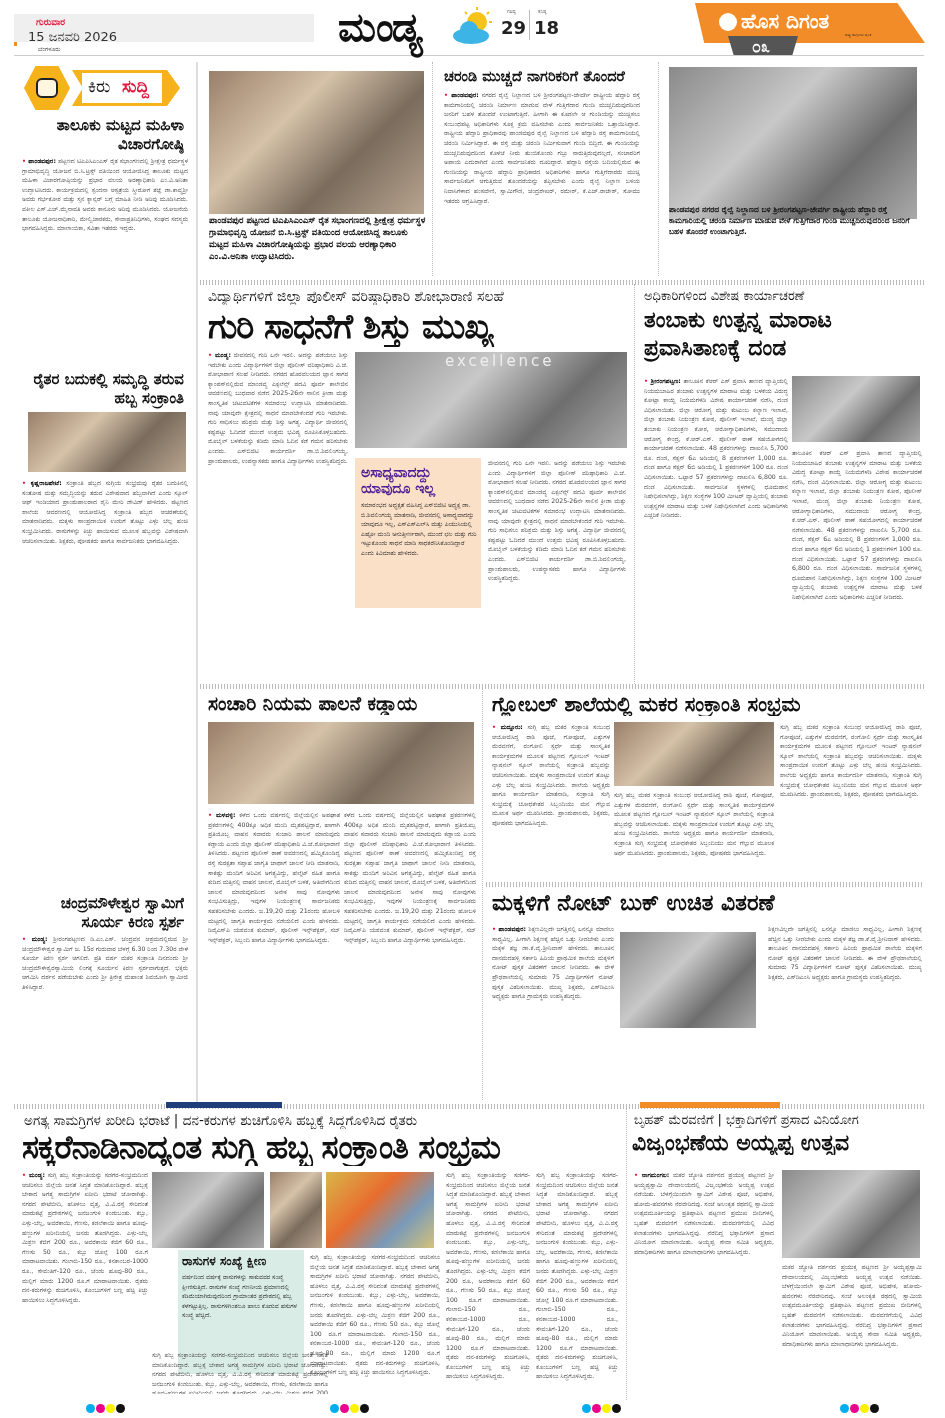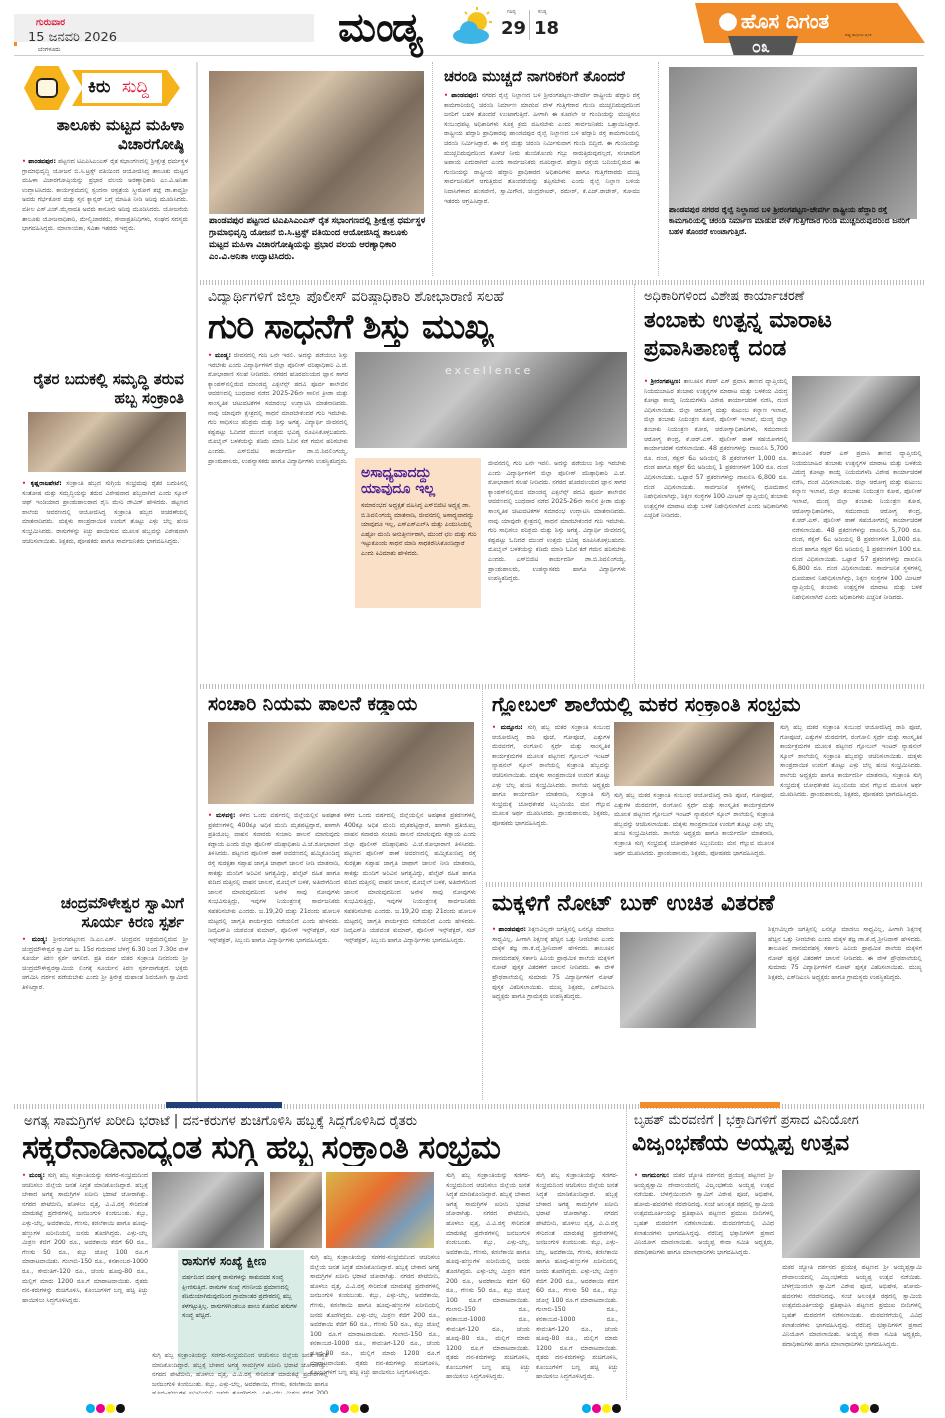--- a/index.html
+++ b/index.html
@@ -61,22 +61,22 @@
   </div>
 </div>
 
 <div class="abs" style="left:14px;top:62px;width:178px;height:1040px">
   <div class="abs" style="left:10px;top:4px;width:160px;height:44px">
     <div class="abs" style="left:0;top:0;width:46px;height:44px;background:#f6b21b;clip-path:polygon(25% 0,75% 0,100% 50%,75% 100%,25% 100%,0 50%)">
       <div style="position:absolute;left:12px;top:12px;width:22px;height:20px;border:2px solid #222;border-radius:6px;background:#fff6e0"></div>
     </div>
     <div class="abs" style="left:48px;top:4px;width:108px;height:36px;background:#f6b21b;clip-path:polygon(0 0,88% 0,100% 50%,88% 100%,0 100%,10% 50%)"></div>
     <div class="abs" style="left:58px;top:7px;width:80px;height:30px;background:#fff"></div>
-    <div class="abs" style="left:64px;top:10px;font-size:17px;font-weight:bold;color:#111">ಕಿರು</div>
-    <div class="abs" style="left:98px;top:10px;font-size:17px;font-weight:normal;color:#e0183c">ಸುದ್ದಿ</div>
+    <div class="abs" style="left:64px;top:10px;font-size:17px;font-weight:normal;color:#111">ಕಿರು</div>
+    <div class="abs" style="left:98px;top:10px;font-size:17px;font-weight:bold;color:#e0183c">ಸುದ್ದಿ</div>
   </div>
 
   <div class="abs head-s" style="left:10px;top:54px;width:160px;height:40px">ತಾಲೂಕು ಮಟ್ಟದ ಮಹಿಳಾ ವಿಚಾರಗೋಷ್ಠಿ</div>
   <div class="abs bodytext" style="left:8px;top:94px;width:166px;height:196px">
     <span class="dl">ಪಾಂಡವಪುರ:</span>
     <span>ಪಟ್ಟಣದ ಟಿಎಪಿಸಿಎಂಎಸ್ ರೈತ ಸಭಾಂಗಣದಲ್ಲಿ ಶ್ರೀಕ್ಷೇತ್ರ ಧರ್ಮಸ್ಥಳ ಗ್ರಾಮಾಭಿವೃದ್ಧಿ ಯೋಜನೆ ಬಿ.ಸಿ.ಟ್ರಸ್ಟ್ ವತಿಯಿಂದ ಆಯೋಜಿಸಿದ್ದ ತಾಲೂಕು ಮಟ್ಟದ ಮಹಿಳಾ ವಿಚಾರಗೋಷ್ಠಿಯನ್ನು ಪ್ರಭಾರ ವಲಯ ಅರಣ್ಯಾಧಿಕಾರಿ ಎಂ.ವಿ.ಅನಿತಾ ಉದ್ಘಾಟಿಸಿದರು. ಕಾರ್ಯಕ್ರಮದಲ್ಲಿ ಸ್ಪಂದನಾ ಆಸ್ಪತ್ರೆಯ ಸ್ತ್ರೀರೋಗ ತಜ್ಞೆ ಡಾ.ಕಾವ್ಯಶ್ರೀ ಅವರು ಗರ್ಭಕೋಶ ಮತ್ತು ಸ್ತನ ಕ್ಯಾನ್ಸರ್ ಬಗ್ಗೆ ಮಾಹಿತಿ ನೀಡಿ ಅರಿವು ಮೂಡಿಸಿದರು. ವಕೀಲ ಎಸ್.ಎಚ್.ಮೈನಾವತಿ ಅವರು ಕಾನೂನು ಅರಿವು ಮೂಡಿಸಿದರು. ಯೋಜನೆಯ ತಾಲೂಕು ಯೋಜನಾಧಿಕಾರಿ, ಮೇಲ್ವಿಚಾರಕರು, ಸೇವಾಪ್ರತಿನಿಧಿಗಳು, ಸಂಘದ ಸದಸ್ಯರು ಭಾಗವಹಿಸಿದ್ದರು. ಮಾಲಾಂಬಿಕಾ, ಸವಿತಾ ಇತರರು ಇದ್ದರು.</span>
   </div>
 
   <div class="abs head-s" style="left:10px;top:308px;width:160px;height:40px">ರೈತರ ಬದುಕಲ್ಲಿ ಸಮೃದ್ಧಿ ತರುವ ಹಬ್ಬ ಸಂಕ್ರಾಂತಿ</div>
   <div class="abs photo col" style="left:14px;top:350px;width:158px;height:60px"></div>
@@ -108,21 +108,21 @@
 
 <div class="hline" style="left:200px;top:280px;width:725px"></div>
 
 <div class="abs kicker" style="left:208px;top:288px;width:420px;font-size:14px">ವಿದ್ಯಾರ್ಥಿಗಳಿಗೆ ಜಿಲ್ಲಾ ಪೊಲೀಸ್ ವರಿಷ್ಠಾಧಿಕಾರಿ ಶೋಭಾರಾಣಿ ಸಲಹೆ</div>
 <div class="abs head-xl" style="left:208px;top:306px;width:420px;font-size:34px">ಗುರಿ ಸಾಧನೆಗೆ ಶಿಸ್ತು ಮುಖ್ಯ</div>
 <div class="abs bodytext" style="left:208px;top:350px;width:140px;height:330px">
   <span class="dl">ಮಂಡ್ಯ:</span>
   <span>ಜೀವನದಲ್ಲಿ ಗುರಿ ಏನೇ ಇರಲಿ. ಅದನ್ನು ಪಡೆಯಲು ಶಿಸ್ತು ಇರಬೇಕು ಎಂದು ವಿದ್ಯಾರ್ಥಿಗಳಿಗೆ ಜಿಲ್ಲಾ ಪೊಲೀಸ್ ವರಿಷ್ಠಾಧಿಕಾರಿ ವಿ.ಜೆ. ಶೋಭಾರಾಣಿ ಸಲಹೆ ನೀಡಿದರು. ನಗರದ ಹೊರವಲಯದ ಜ್ಞಾನ ಸಾಗರ ಕ್ಯಾಂಪಸ್‌ನಲ್ಲಿರುವ ಮಾಂಡವ್ಯ ಎಕ್ಸಲೆನ್ಸ್ ಪದವಿ ಪೂರ್ವ ಕಾಲೇಜಿನ ಆವರಣದಲ್ಲಿ ಬುಧವಾರ ನಡೆದ 2025-26ನೇ ಸಾಲಿನ ಕ್ರೀಡಾ ಮತ್ತು ಸಾಂಸ್ಕೃತಿಕ ಚಟುವಟಿಕೆಗಳ ಸಮಾರಂಭ ಉದ್ಘಾಟಿಸಿ ಮಾತನಾಡಿದರು. ನಾವು ಯಾವುದೇ ಕ್ಷೇತ್ರದಲ್ಲಿ ಸಾಧನೆ ಮಾಡಬೇಕೆಂದರೆ ಗುರಿ ಇರಬೇಕು. ಗುರಿ ಸಾಧಿಸಲು ಪರಿಶ್ರಮ ಮತ್ತು ಶಿಸ್ತು ಅಗತ್ಯ. ವಿದ್ಯಾರ್ಥಿ ಜೀವನದಲ್ಲಿ ಕಷ್ಟಪಟ್ಟು ಓದಿದರೆ ಮುಂದೆ ಉತ್ತಮ ಭವಿಷ್ಯ ರೂಪಿಸಿಕೊಳ್ಳಬಹುದು. ಮೊಬೈಲ್ ಬಳಕೆಯನ್ನು ಕಡಿಮೆ ಮಾಡಿ ಓದಿನ ಕಡೆ ಗಮನ ಹರಿಸಬೇಕು ಎಂದರು. ಎಸ್‌ಬಿಜಿಟಿ ಕಾರ್ಯದರ್ಶಿ ಡಾ.ಬಿ.ಶಿವಲಿಂಗಯ್ಯ, ಪ್ರಾಂಶುಪಾಲರು, ಉಪನ್ಯಾಸಕರು ಹಾಗೂ ವಿದ್ಯಾರ್ಥಿಗಳು ಉಪಸ್ಥಿತರಿದ್ದರು.</span>
 </div>
 <div class="abs photo" style="left:355px;top:352px;width:272px;height:96px">
-  <div class="abs" style="left:90px;top:12px;font-size:11px;color:#eee;letter-spacing:3px">excellence</div>
+  <div class="abs" style="left:90px;top:0;font-size:15px;color:#eee;letter-spacing:3px">excellence</div>
 </div>
 <div class="abs" style="left:355px;top:458px;width:126px;height:150px;background:#fbe0c8">
   <div class="abs" style="left:6px;top:6px;width:116px;font-size:14px;line-height:16px;font-weight:bold;color:#4c1d95">ಅಸಾಧ್ಯವಾದದ್ದು ಯಾವುದೂ ಇಲ್ಲ</div>
   <div class="abs bodytext" style="left:6px;top:42px;width:116px;height:104px;color:#222;text-align:left">ಸಮಾರಂಭದ ಅಧ್ಯಕ್ಷತೆ ವಹಿಸಿದ್ದ ಎಸ್‌ಬಿಜಿಟಿ ಅಧ್ಯಕ್ಷ ಡಾ. ಬಿ.ಶಿವಲಿಂಗಯ್ಯ ಮಾತನಾಡಿ, ಜೀವನದಲ್ಲಿ ಅಸಾಧ್ಯವಾದದ್ದು ಯಾವುದೂ ಇಲ್ಲ, ಎಸ್‌ಎಸ್‌ಎಲ್‌ಸಿ ಮತ್ತು ಪಿಯುಸಿಯಲ್ಲಿ ಎಷ್ಟೋ ಮಂದಿ ಅನುತ್ತೀರ್ಣರಾಗಿ, ಮುಂದೆ ಛಲ ಮತ್ತು ಗುರಿ ಇಟ್ಟುಕೊಂಡು ಸಾಧನೆ ಮಾಡಿ ಸಾಧಕರೆನಿಸಿಕೊಂಡಿದ್ದಾರೆ ಎಂದು ಕಿವಿಮಾತು ಹೇಳಿದರು.</div>
 </div>
 <div class="abs bodytext" style="left:488px;top:458px;width:138px;height:222px">
   <span>ಜೀವನದಲ್ಲಿ ಗುರಿ ಏನೇ ಇರಲಿ. ಅದನ್ನು ಪಡೆಯಲು ಶಿಸ್ತು ಇರಬೇಕು ಎಂದು ವಿದ್ಯಾರ್ಥಿಗಳಿಗೆ ಜಿಲ್ಲಾ ಪೊಲೀಸ್ ವರಿಷ್ಠಾಧಿಕಾರಿ ವಿ.ಜೆ. ಶೋಭಾರಾಣಿ ಸಲಹೆ ನೀಡಿದರು. ನಗರದ ಹೊರವಲಯದ ಜ್ಞಾನ ಸಾಗರ ಕ್ಯಾಂಪಸ್‌ನಲ್ಲಿರುವ ಮಾಂಡವ್ಯ ಎಕ್ಸಲೆನ್ಸ್ ಪದವಿ ಪೂರ್ವ ಕಾಲೇಜಿನ ಆವರಣದಲ್ಲಿ ಬುಧವಾರ ನಡೆದ 2025-26ನೇ ಸಾಲಿನ ಕ್ರೀಡಾ ಮತ್ತು ಸಾಂಸ್ಕೃತಿಕ ಚಟುವಟಿಕೆಗಳ ಸಮಾರಂಭ ಉದ್ಘಾಟಿಸಿ ಮಾತನಾಡಿದರು. ನಾವು ಯಾವುದೇ ಕ್ಷೇತ್ರದಲ್ಲಿ ಸಾಧನೆ ಮಾಡಬೇಕೆಂದರೆ ಗುರಿ ಇರಬೇಕು. ಗುರಿ ಸಾಧಿಸಲು ಪರಿಶ್ರಮ ಮತ್ತು ಶಿಸ್ತು ಅಗತ್ಯ. ವಿದ್ಯಾರ್ಥಿ ಜೀವನದಲ್ಲಿ ಕಷ್ಟಪಟ್ಟು ಓದಿದರೆ ಮುಂದೆ ಉತ್ತಮ ಭವಿಷ್ಯ ರೂಪಿಸಿಕೊಳ್ಳಬಹುದು. ಮೊಬೈಲ್ ಬಳಕೆಯನ್ನು ಕಡಿಮೆ ಮಾಡಿ ಓದಿನ ಕಡೆ ಗಮನ ಹರಿಸಬೇಕು ಎಂದರು. ಎಸ್‌ಬಿಜಿಟಿ ಕಾರ್ಯದರ್ಶಿ ಡಾ.ಬಿ.ಶಿವಲಿಂಗಯ್ಯ, ಪ್ರಾಂಶುಪಾಲರು, ಉಪನ್ಯಾಸಕರು ಹಾಗೂ ವಿದ್ಯಾರ್ಥಿಗಳು ಉಪಸ್ಥಿತರಿದ್ದರು.</span>
 </div>
 <div class="vline" style="left:634px;top:284px;height:400px"></div>
 

